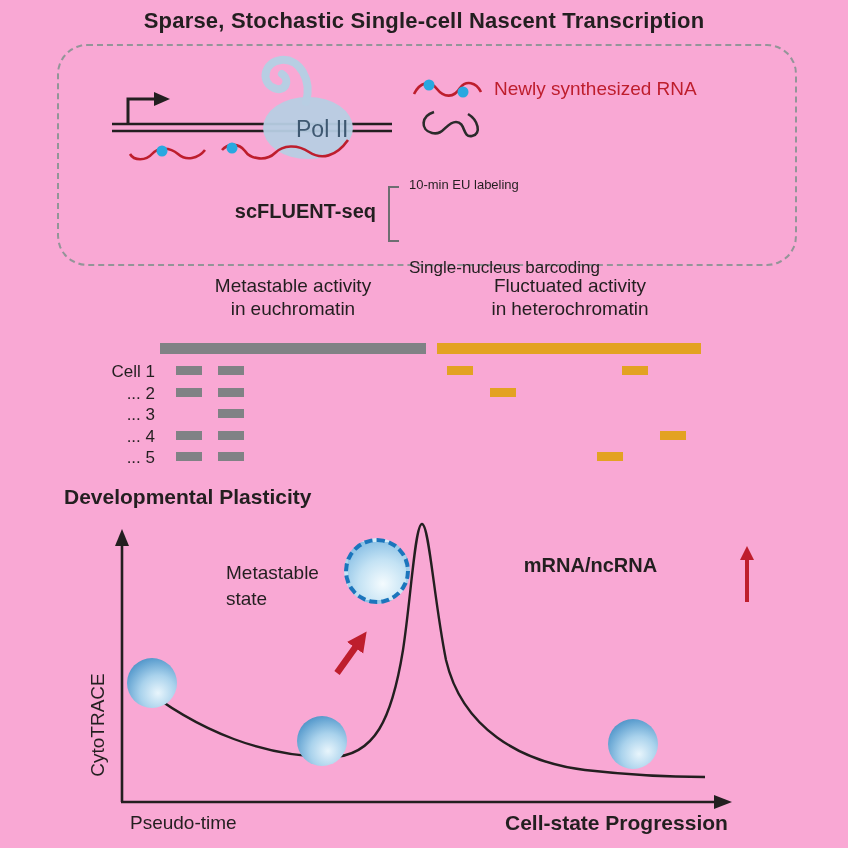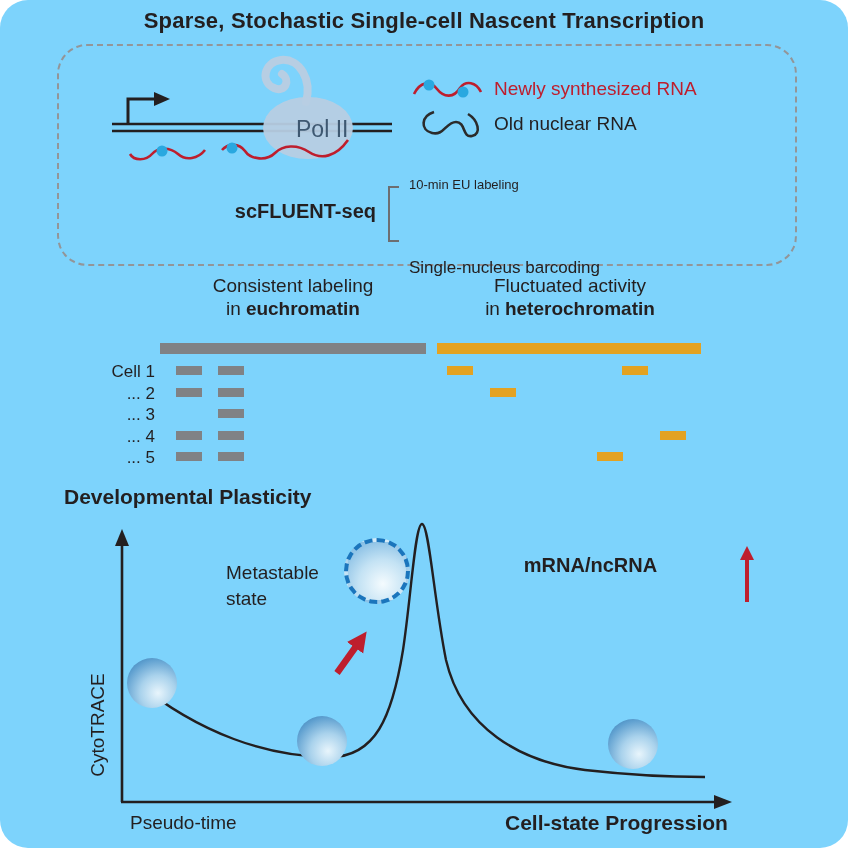--- a/index.html
+++ b/index.html
@@ -1,32 +1,32 @@
 <!DOCTYPE html>
 <html><head>
 <meta charset="utf-8">
 <style>
   html,body{margin:0;padding:0;background:#fff;}
   body{font-family:"Liberation Sans", sans-serif; color:#231f20;}
-  #canvas{position:relative;width:848px;height:848px;background:#7dd3fc;overflow:hidden;border-radius:28px;}
+  #canvas{position:relative;width:848px;height:848px;background:#f9a8d4;overflow:hidden;}
   .abs{position:absolute;}
   .title{top:8px;left:0;width:848px;text-align:center;font-size:22px;font-weight:bold;letter-spacing:.2px;}
   .dashed-box{left:57px;top:44px;width:736px;height:218px;border:2.5px dashed #939598;border-radius:30px;}
   #art{position:absolute;left:0;top:0;}
   .pol2{left:296px;top:116px;font-size:23px;color:#3E5871;}
   .legend-new{left:494px;top:78px;font-size:19px;color:#BE1E2D;}
   .legend-old{left:494px;top:113px;font-size:19px;}
   .method-name{left:150px;top:200px;width:226px;text-align:right;font-size:20px;font-weight:bold;}
   .step1{left:409px;top:177px;font-size:13px;}
   .step2{left:409px;top:230px;font-size:17px;margin-top:28px;}
   .hdr{font-size:19px;text-align:center;line-height:23px;}
   .hdr-left{left:163px;top:274px;width:260px;}
   .hdr-right{left:438px;top:274px;width:264px;}
   .hdr .pre{margin-right:5px;text-align:center;}
-  .hdr b{font-weight:bold;}
+  .hdr b{font-weight:normal;}
   .bar{top:343px;height:11px;}
   .bar-gray{left:160px;width:266px;}
   .bar-orange{left:437px;width:264px;}
   .cell-label{left:92px;width:63px;text-align:right;font-size:17px;}
   .dash{position:absolute;width:26px;height:9px;}
   .heading{left:64px;top:485px;font-size:21px;font-weight:bold;}
   .ylabel{left:18px;top:714px;width:160px;text-align:center;font-size:19px;transform:rotate(-90deg);}
   .xlabel{left:130px;top:812px;font-size:19px;}
   .xprog{left:505px;top:811px;font-size:21px;font-weight:bold;}
   .meta{left:226px;top:560px;width:114px;text-align:left;font-size:19px;line-height:26px;}
@@ -80,27 +80,26 @@
     <path d="M136 682 C200 734,268 757,330 757 C375 757,392 718,403 650 C411 598,415 524,422 524 C429 524,434 600,446 660 C462 728,520 762,585 770 C638 776,678 777,705 777" stroke="#231f20" stroke-width="2.4" fill="none"></path>
 
     <line x1="337" y1="673" x2="362" y2="638" stroke="#BE1E2D" stroke-width="6.5" marker-end="url(#redArrowBig)"></line>
     <line x1="747" y1="602" x2="747" y2="552" stroke="#BE1E2D" stroke-width="4" marker-end="url(#redArrowSmall)"></line>
   </svg>
 
   <div class="abs title">Sparse, Stochastic Single-cell Nascent Transcription</div>
   <div class="abs dashed-box"></div>
   <div class="abs pol2">Pol II</div>
   <div class="abs legend-new">Newly synthesized RNA</div>
-  <div class="abs legend-old">Old nuclear RNA</div>
   <div class="abs method-name">scFLUENT-seq</div>
   <div class="abs step1">10-min EU labeling</div>
   <div class="abs step2">Single-nucleus barcoding</div>
 
   <div class="abs hdr hdr-left">
-    <div>Consistent labeling</div>
+    <div>Metastable activity</div>
     <div><span class="pre">in</span><b>euchromatin</b></div>
   </div>
   <div class="abs hdr hdr-right">
     <div>Fluctuated activity</div>
     <div><span class="pre">in</span><b>heterochromatin</b></div>
   </div>
   <div class="abs bar bar-gray" style="background: rgb(128, 130, 133);"></div>
   <div class="abs bar bar-orange" style="background: rgb(227, 162, 34);"></div>
 
   <div class="abs cell-label" style="top:362px">Cell 1</div>

